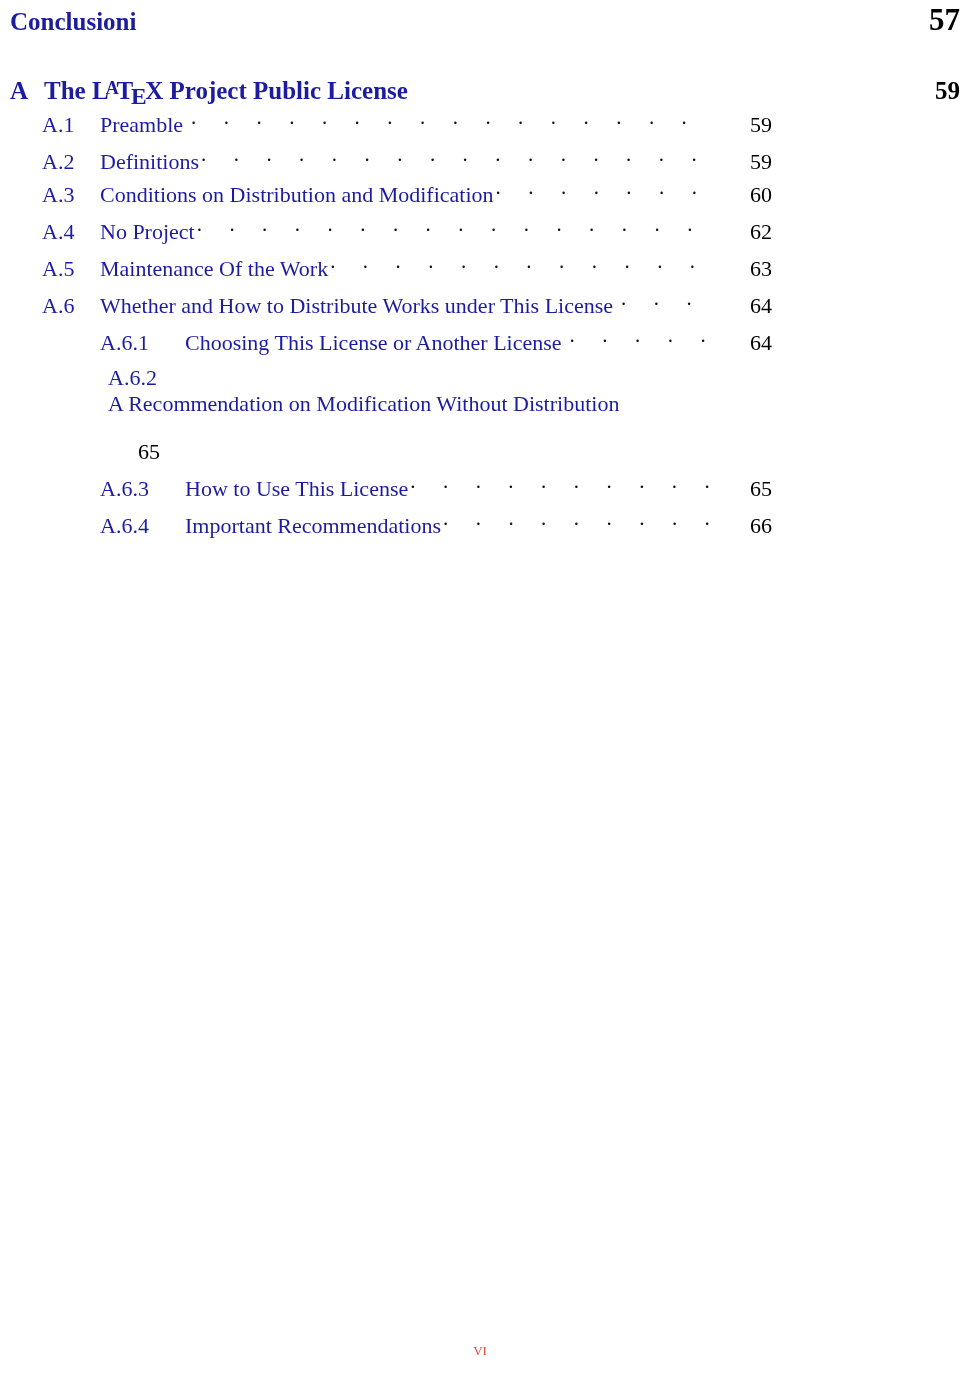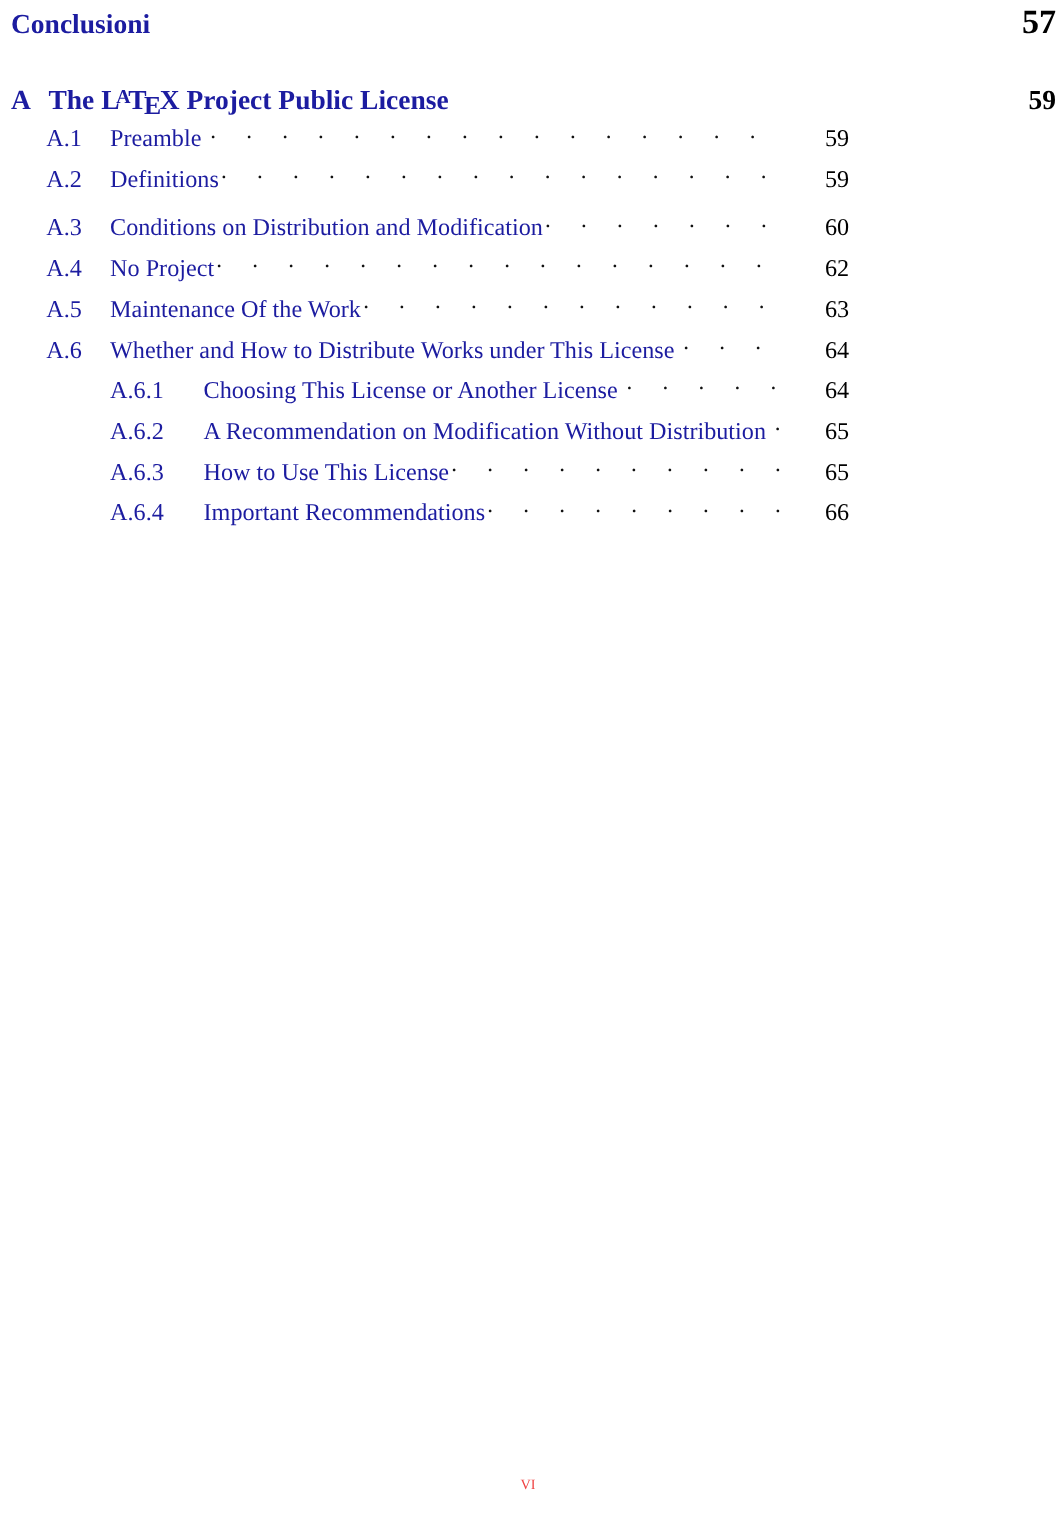--- a/index.html
+++ b/index.html
@@ -203,21 +203,21 @@
 
     <div class="row section" style="margin-top:9px;">
       <span class="num">A.2</span>
       <span class="title">Definitions</span>
       <span class="leader" style="margin-left:2px;">
           <span class="dots">. . . . . . . . . . . . . . . . . . . . . . . . . . . . . . . . . . . . . . . . . . . . . . . . . . . . . . . . . .</span>
         </span>
       <span class="pageno">59</span>
     </div>
 
-    <div class="row section" style="margin-top:16px;">
+    <div class="row section" style="margin-top:5px;">
       <span class="num">A.3</span>
       <span class="title">Conditions on Distribution and Modification</span>
       <span class="leader" style="margin-left:2px;">
           <span class="dots">. . . . . . . . . . . . . . . . . . . . . . . . . . . . . . . . . . . . . . . . . . . . . . . . . . . . . . . . . .</span>
         </span>
       <span class="pageno">60</span>
     </div>
 
     <div class="row section" style="margin-top:9px;">
       <span class="num">A.4</span>
@@ -248,21 +248,21 @@
 
     <div class="row subsection" style="margin-top:9px;">
       <span class="num">A.6.1</span>
       <span class="title">Choosing This License or Another License</span>
       <span class="leader">
           <span class="dots">. . . . . . . . . . . . . . . . . . . . . . . . . . . . . . . . . . . . . . . . . . . . . . . . . . . . . . . . . .</span>
         </span>
       <span class="pageno">64</span>
     </div>
 
-    <div class="row subsection" style="margin-top:9px;">
+    <div class="row subsection" style="margin-top:9px;flex-direction:column;">
       <span class="num">A.6.2</span>
       <span class="title">A Recommendation on Modification Without Distribution</span>
       <span class="leader">
           <span class="dots">. . . . . . . . . . . . . . . . . . . . . . . . . . . . . . . . . . . . . . . . . . . . . . . . . . . . . . . . . .</span>
         </span>
       <span class="pageno">65</span>
     </div>
 
     <div class="row subsection" style="margin-top:9px;">
       <span class="num">A.6.3</span>

